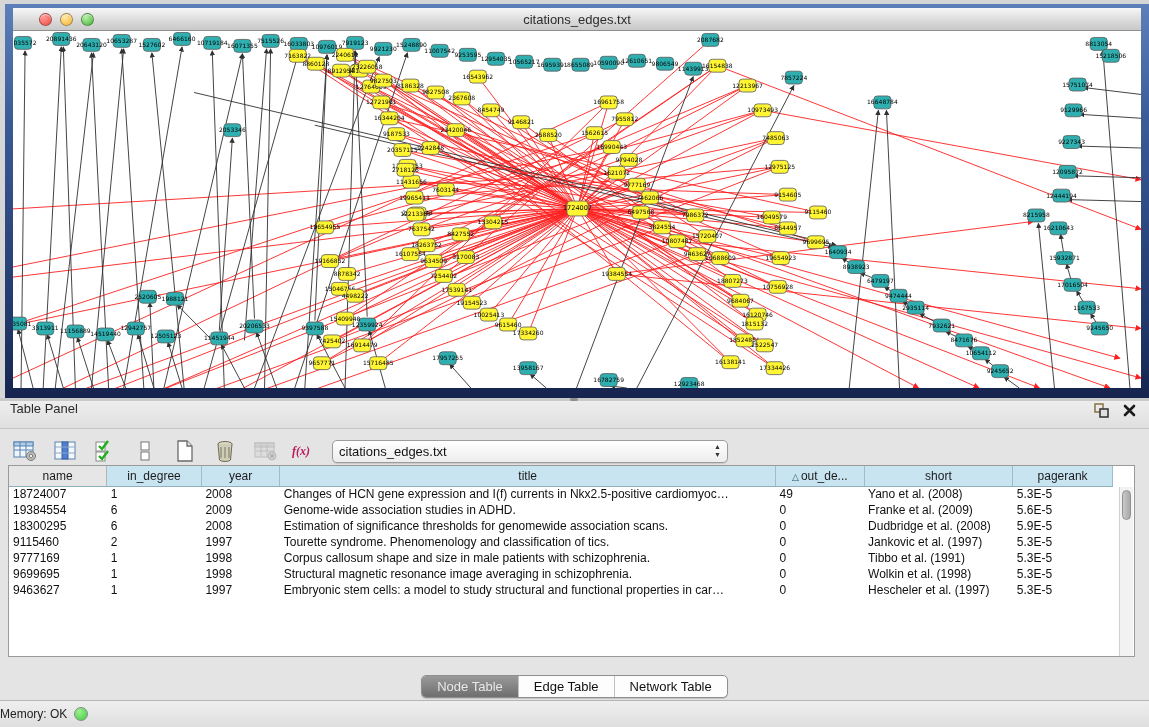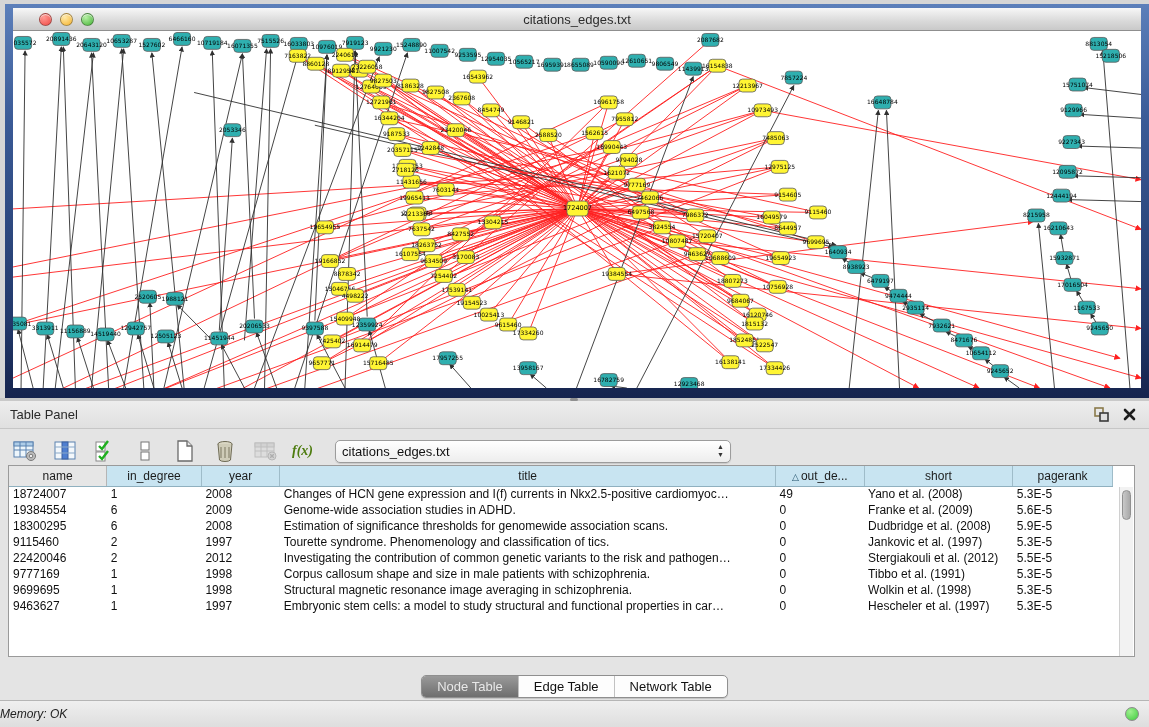--- a/index.html
+++ b/index.html
@@ -23,29 +23,29 @@
   .light.green{ background:radial-gradient(circle at 35% 30%,#b7f0a6,#44b435); }
   #net-title { font-size:13px; color:#2c2c2c; }
   #graph-canvas { flex:1; display:block; width:100%; height:100%; background:#fff; }
 
   
   #splitter { position:absolute; left:0; top:398px; width:1149px; height:3px; background:#c9c9c9; }
   #splitter .grip { position:absolute; left:570px; top:0; width:8px; height:3px; background:#8f8f8f; border-radius:2px; }
 
   
   #table-panel { position:absolute; left:0; top:401px; width:1149px; height:299px; background:#e4e4e4; }
-  #tp-header { height:28px; display:flex; align-items:center; padding:0 10px;
+  #tp-header { height:28px; display:flex; padding:0 10px;
     background:linear-gradient(#ededed,#e0e0e0); border-bottom:1px solid #c6c6c6; }
   #tp-title { font-size:13px; color:#2a2a2a; }
   #tp-header .spacer { flex:1; }
   .tp-icon-btn { width:20px; height:18px; margin-left:8px; display:flex; align-items:center; justify-content:center; cursor:default; }
 
   #tp-toolbar { height:44px; display:flex; align-items:center; padding:0 12px; gap:14px; }
   .tool-btn { width:26px; height:26px; display:flex; align-items:center; justify-content:center; }
-  .fx-label { font-size:14px; font-style:italic; font-weight:bold; color:#4d7c0f;
+  .fx-label { font-size:12px; font-style:italic; font-weight:bold; color:#be185d;
     font-family:"Liberation Serif","DejaVu Serif",serif; }
   #table-combo { width:396px; height:23px; margin-left:8px; border:1px solid #9c9c9c; border-radius:5px;
     background:linear-gradient(#ffffff,#ededed); display:flex; align-items:center; padding:0 6px;
     font-size:13px; color:#111; position:relative; box-shadow:0 1px 1px rgba(0,0,0,.12); }
   #combo-arrows { position:absolute; right:6px; top:2px; font-size:7px; line-height:8px; color:#333; text-align:center; }
 
   #table-wrap { position:absolute; left:8px; top:64px; width:1127px; height:192px;
     background:#fff; border:1px solid #9a9a9a; overflow:hidden; }
   #grid { border-collapse:collapse; table-layout:fixed; width:1104px; font-size:12px; }
   #grid th { height:20px; font-weight:normal; color:#1b1b1b; text-align:center;
@@ -61,21 +61,21 @@
   .seg { display:inline-flex; border:1px solid #8f8f8f; border-radius:5px; overflow:hidden;
     background:#fdfdfd; box-shadow:0 1px 1px rgba(0,0,0,.15); }
   .seg .seg-btn { padding:3px 15px; font-size:13px; color:#111; background:transparent; border:none;
     border-left:1px solid #c2c2c2; cursor:default; font-family:inherit; }
   .seg .seg-btn:first-child { border-left:none; }
   .seg .seg-btn.active { background:linear-gradient(#9a9a9a,#6e6e6e); color:#e8e8e8; }
 
   
   #status-bar { position:absolute; left:0; top:700px; width:1149px; height:27px;
     background:linear-gradient(#efefef,#dedede); border-top:1px solid #b5b5b5;
-    display:flex; align-items:center; justify-content:space-between; padding-right:10px; gap:7px;font-style:italic; }
+    display:flex; align-items:center; justify-content:flex-start; padding-right:10px; gap:7px; }
   #memory-label { font-size:12px; color:#222; }
   #memory-dot { width:14px; height:14px; border-radius:50%; border:1px solid #8a8a8a;
     background:radial-gradient(circle at 35% 30%,#9ff08f,#3fcb3f); }
 </style>
 </head>
 <body>
 
 <div id="stage">
 
   <div id="net-window">
@@ -1064,29 +1064,20 @@
             <tr class="row">
               <td>9115460</td>
               <td>2</td>
               <td>1997</td>
               <td>Tourette syndrome. Phenomenology and classification of tics.</td>
               <td>0</td>
               <td>Jankovic et al. (1997)</td>
               <td>5.3E-5</td>
             </tr>
             <tr class="row">
-              <td>22420046</td>
-              <td>2</td>
-              <td>2012</td>
-              <td>Investigating the contribution of common genetic variants to the risk and pathogen…</td>
-              <td>0</td>
-              <td>Stergiakouli et al. (2012)</td>
-              <td>5.5E-5</td>
-            </tr>
-            <tr class="row">
               <td>9777169</td>
               <td>1</td>
               <td>1998</td>
               <td>Corpus callosum shape and size in male patients with schizophrenia.</td>
               <td>0</td>
               <td>Tibbo et al. (1991)</td>
               <td>5.3E-5</td>
             </tr>
             <tr class="row">
               <td>9699695</td>

